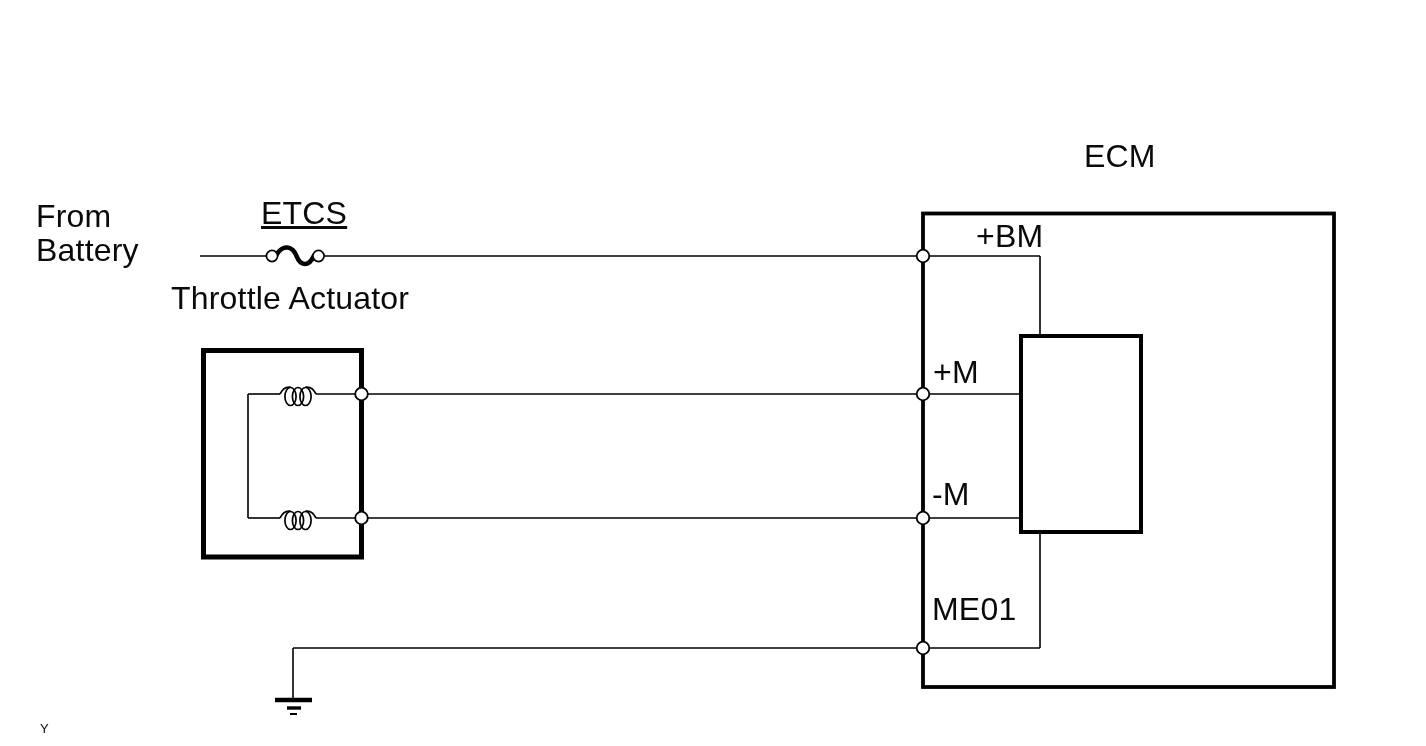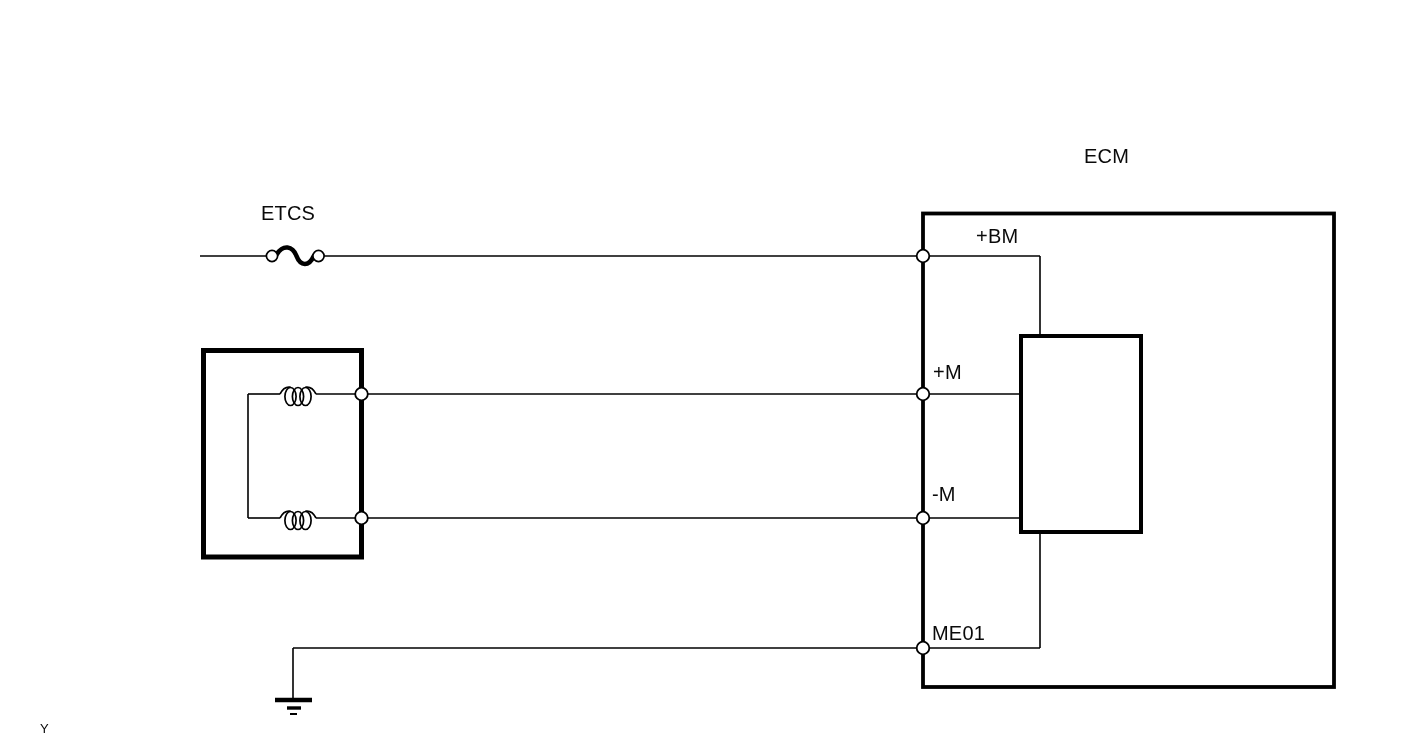--- a/index.html
+++ b/index.html
@@ -16,21 +16,21 @@
     overflow: hidden;
   }
   .canvas svg {
     position: absolute;
     left: 0;
     top: 0;
   }
   .lbl {
     position: absolute;
     color: #0a0a0a;
-    font-size: 20px;
+    font-size: 32px;
     line-height: 34px;
     white-space: pre-line;
     letter-spacing: 0.2px;
   }
   .lbl.small {
     font-size: 13px;
     line-height: 15px;
   }
   .lbl.cc {
     line-height: 34px;
@@ -104,30 +104,33 @@
     <g fill="#fff" stroke="#000" stroke-width="1.8">
       <circle cx="361.5" cy="394" r="6.3"></circle>
       <circle cx="361.5" cy="518" r="6.3"></circle>
       <circle cx="923" cy="256" r="6.3"></circle>
       <circle cx="923" cy="394" r="6.3"></circle>
       <circle cx="923" cy="518" r="6.3"></circle>
       <circle cx="923" cy="648" r="6.3"></circle>
     </g>
   </svg>
 
+  <div class="lbl" style="left:36px; top:199px;">From
+Battery</div>
 
-  <div class="lbl" style="left:261px; top:196px;">ETCS</div>
+  <div class="lbl" style="left:261px; top:196px;text-decoration:underline;">ETCS</div>
 
+  <div class="lbl" style="left:171px; top:281px;">Throttle Actuator</div>
 
   <div class="lbl" style="left:1084px; top:139px;">ECM</div>
 
   <div class="lbl" style="left:976px; top:219px;">+BM</div>
 
   <div class="lbl" style="left:933px; top:355px;">+M</div>
 
   <div class="lbl" style="left:932px; top:477px;">-M</div>
 
-  <div class="lbl" style="left:932px; top:616px;">ME01</div>
+  <div class="lbl" style="left:932px; top:592px;">ME01</div>
 
 
   <div class="lbl small" style="left:40px; top:721px;">Y</div>
 
 </div>
 
 </body></html>

